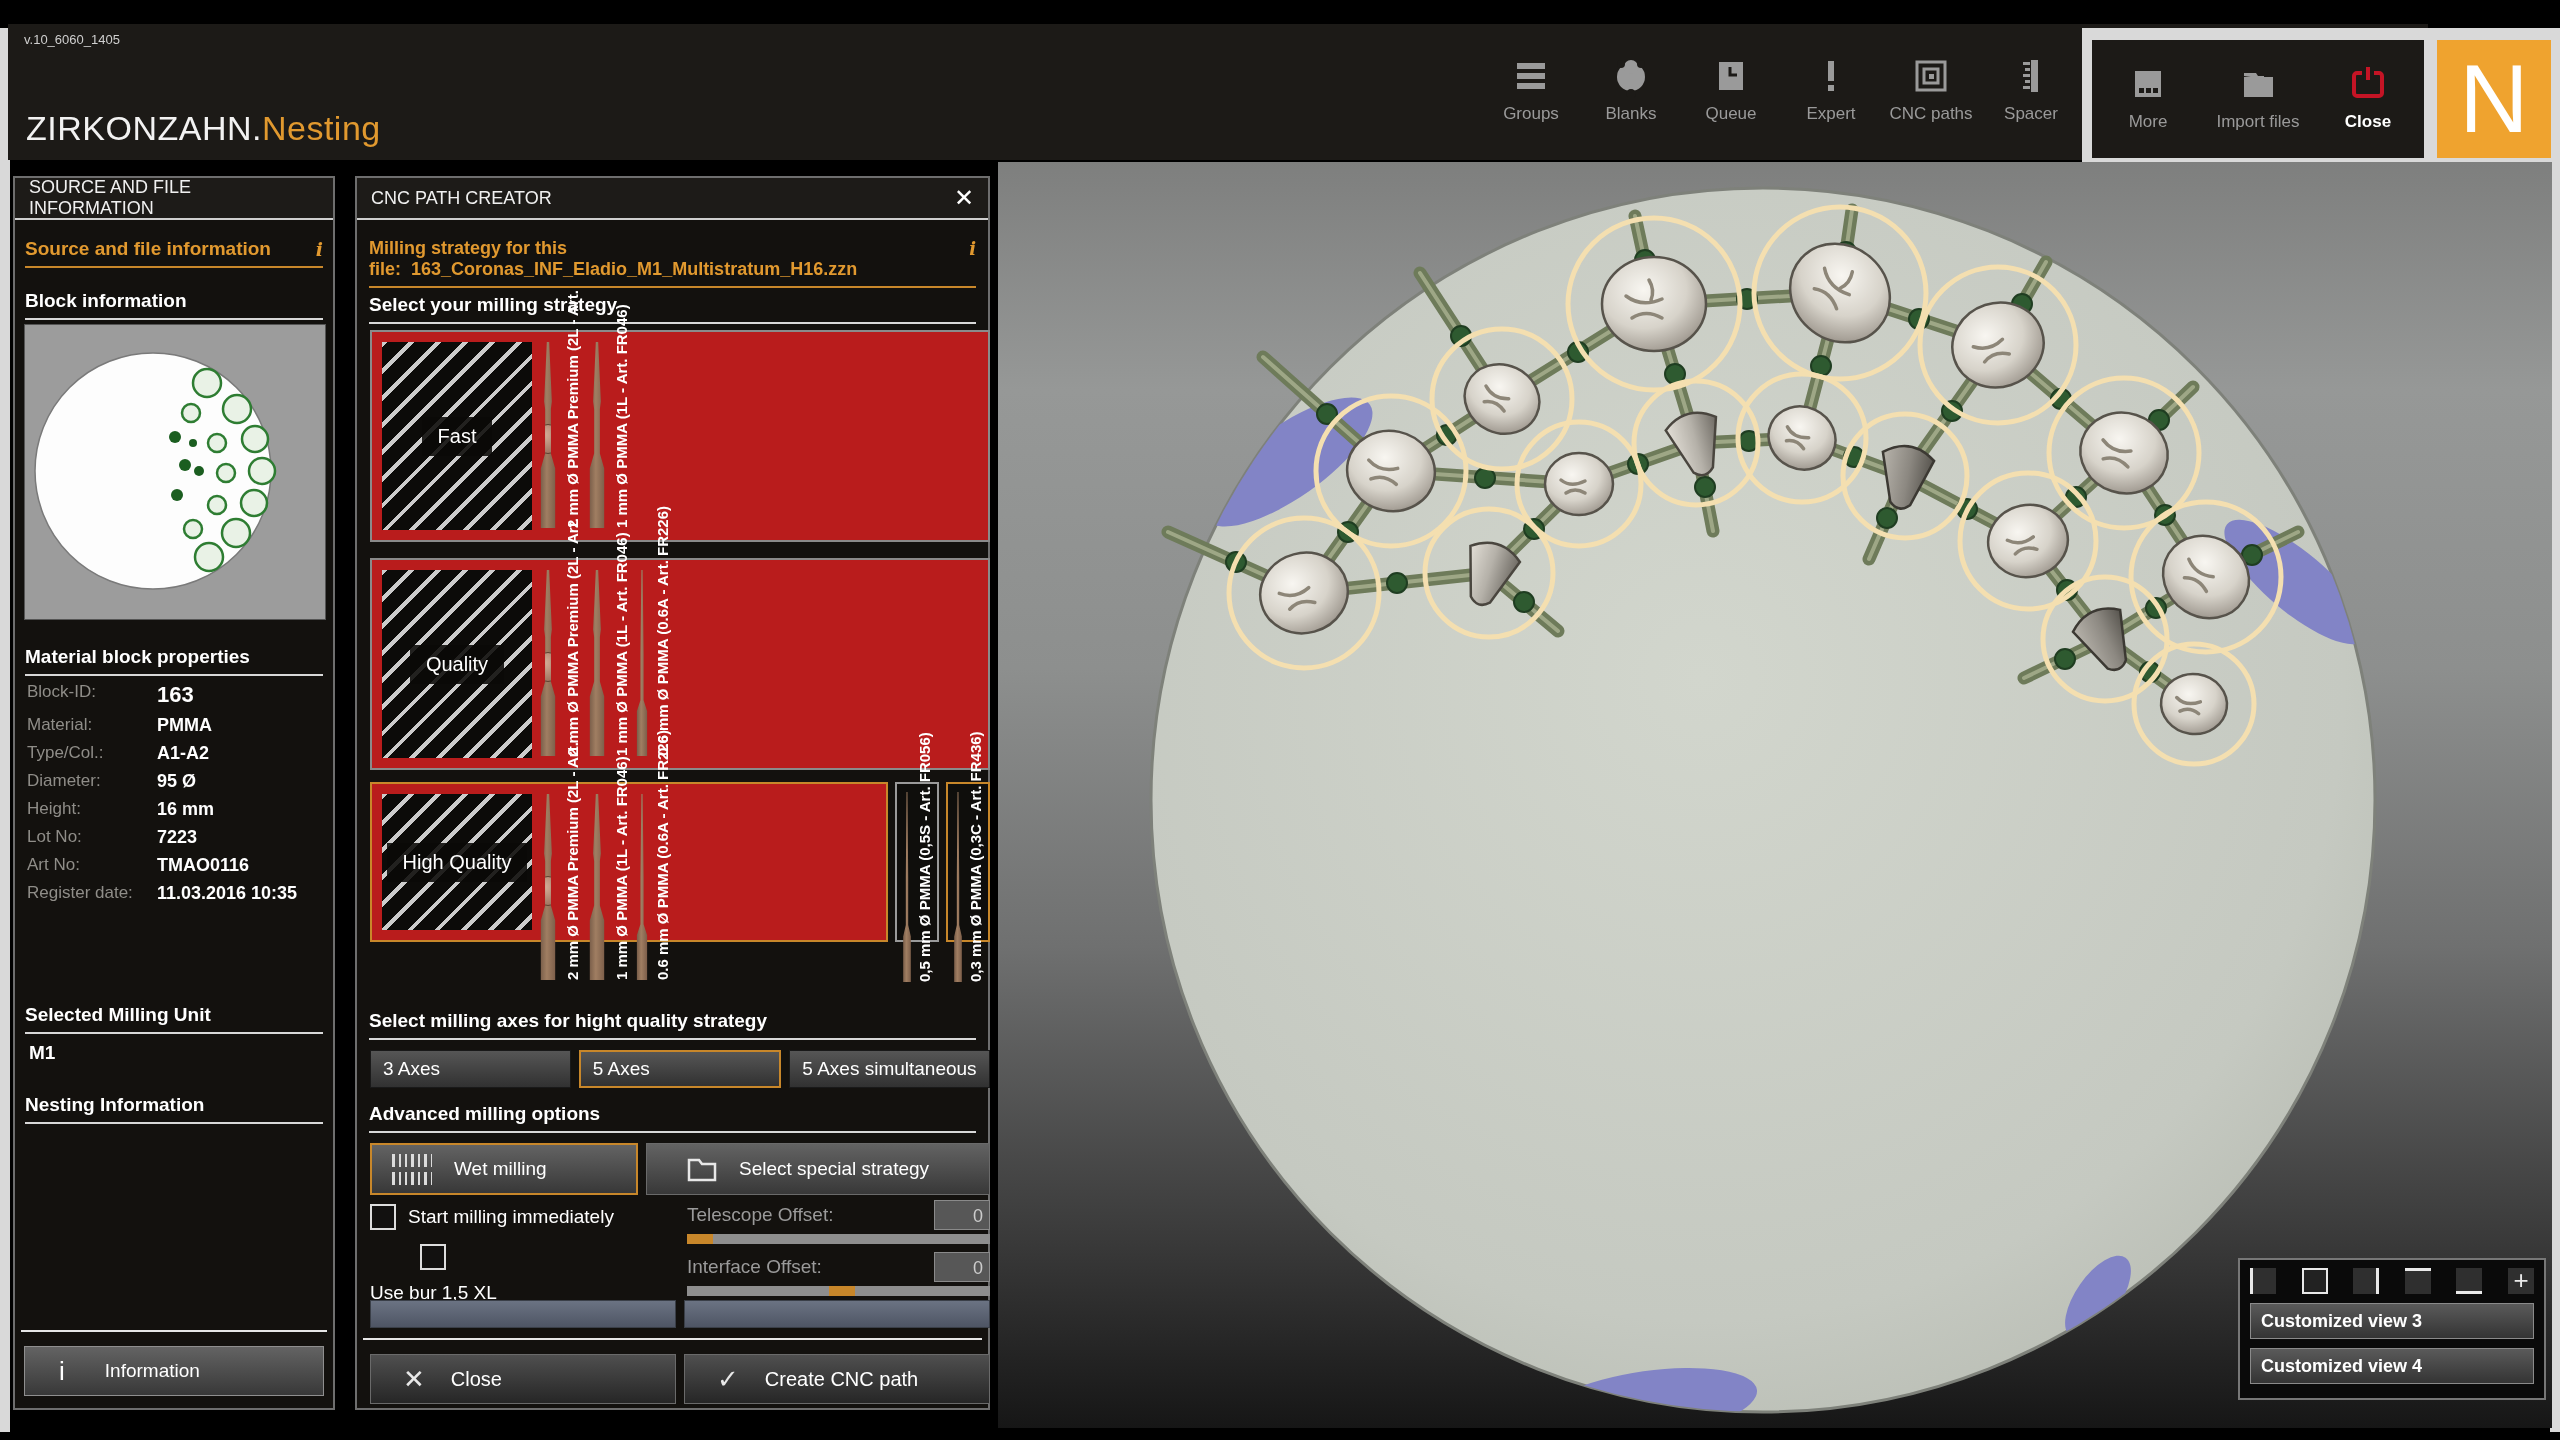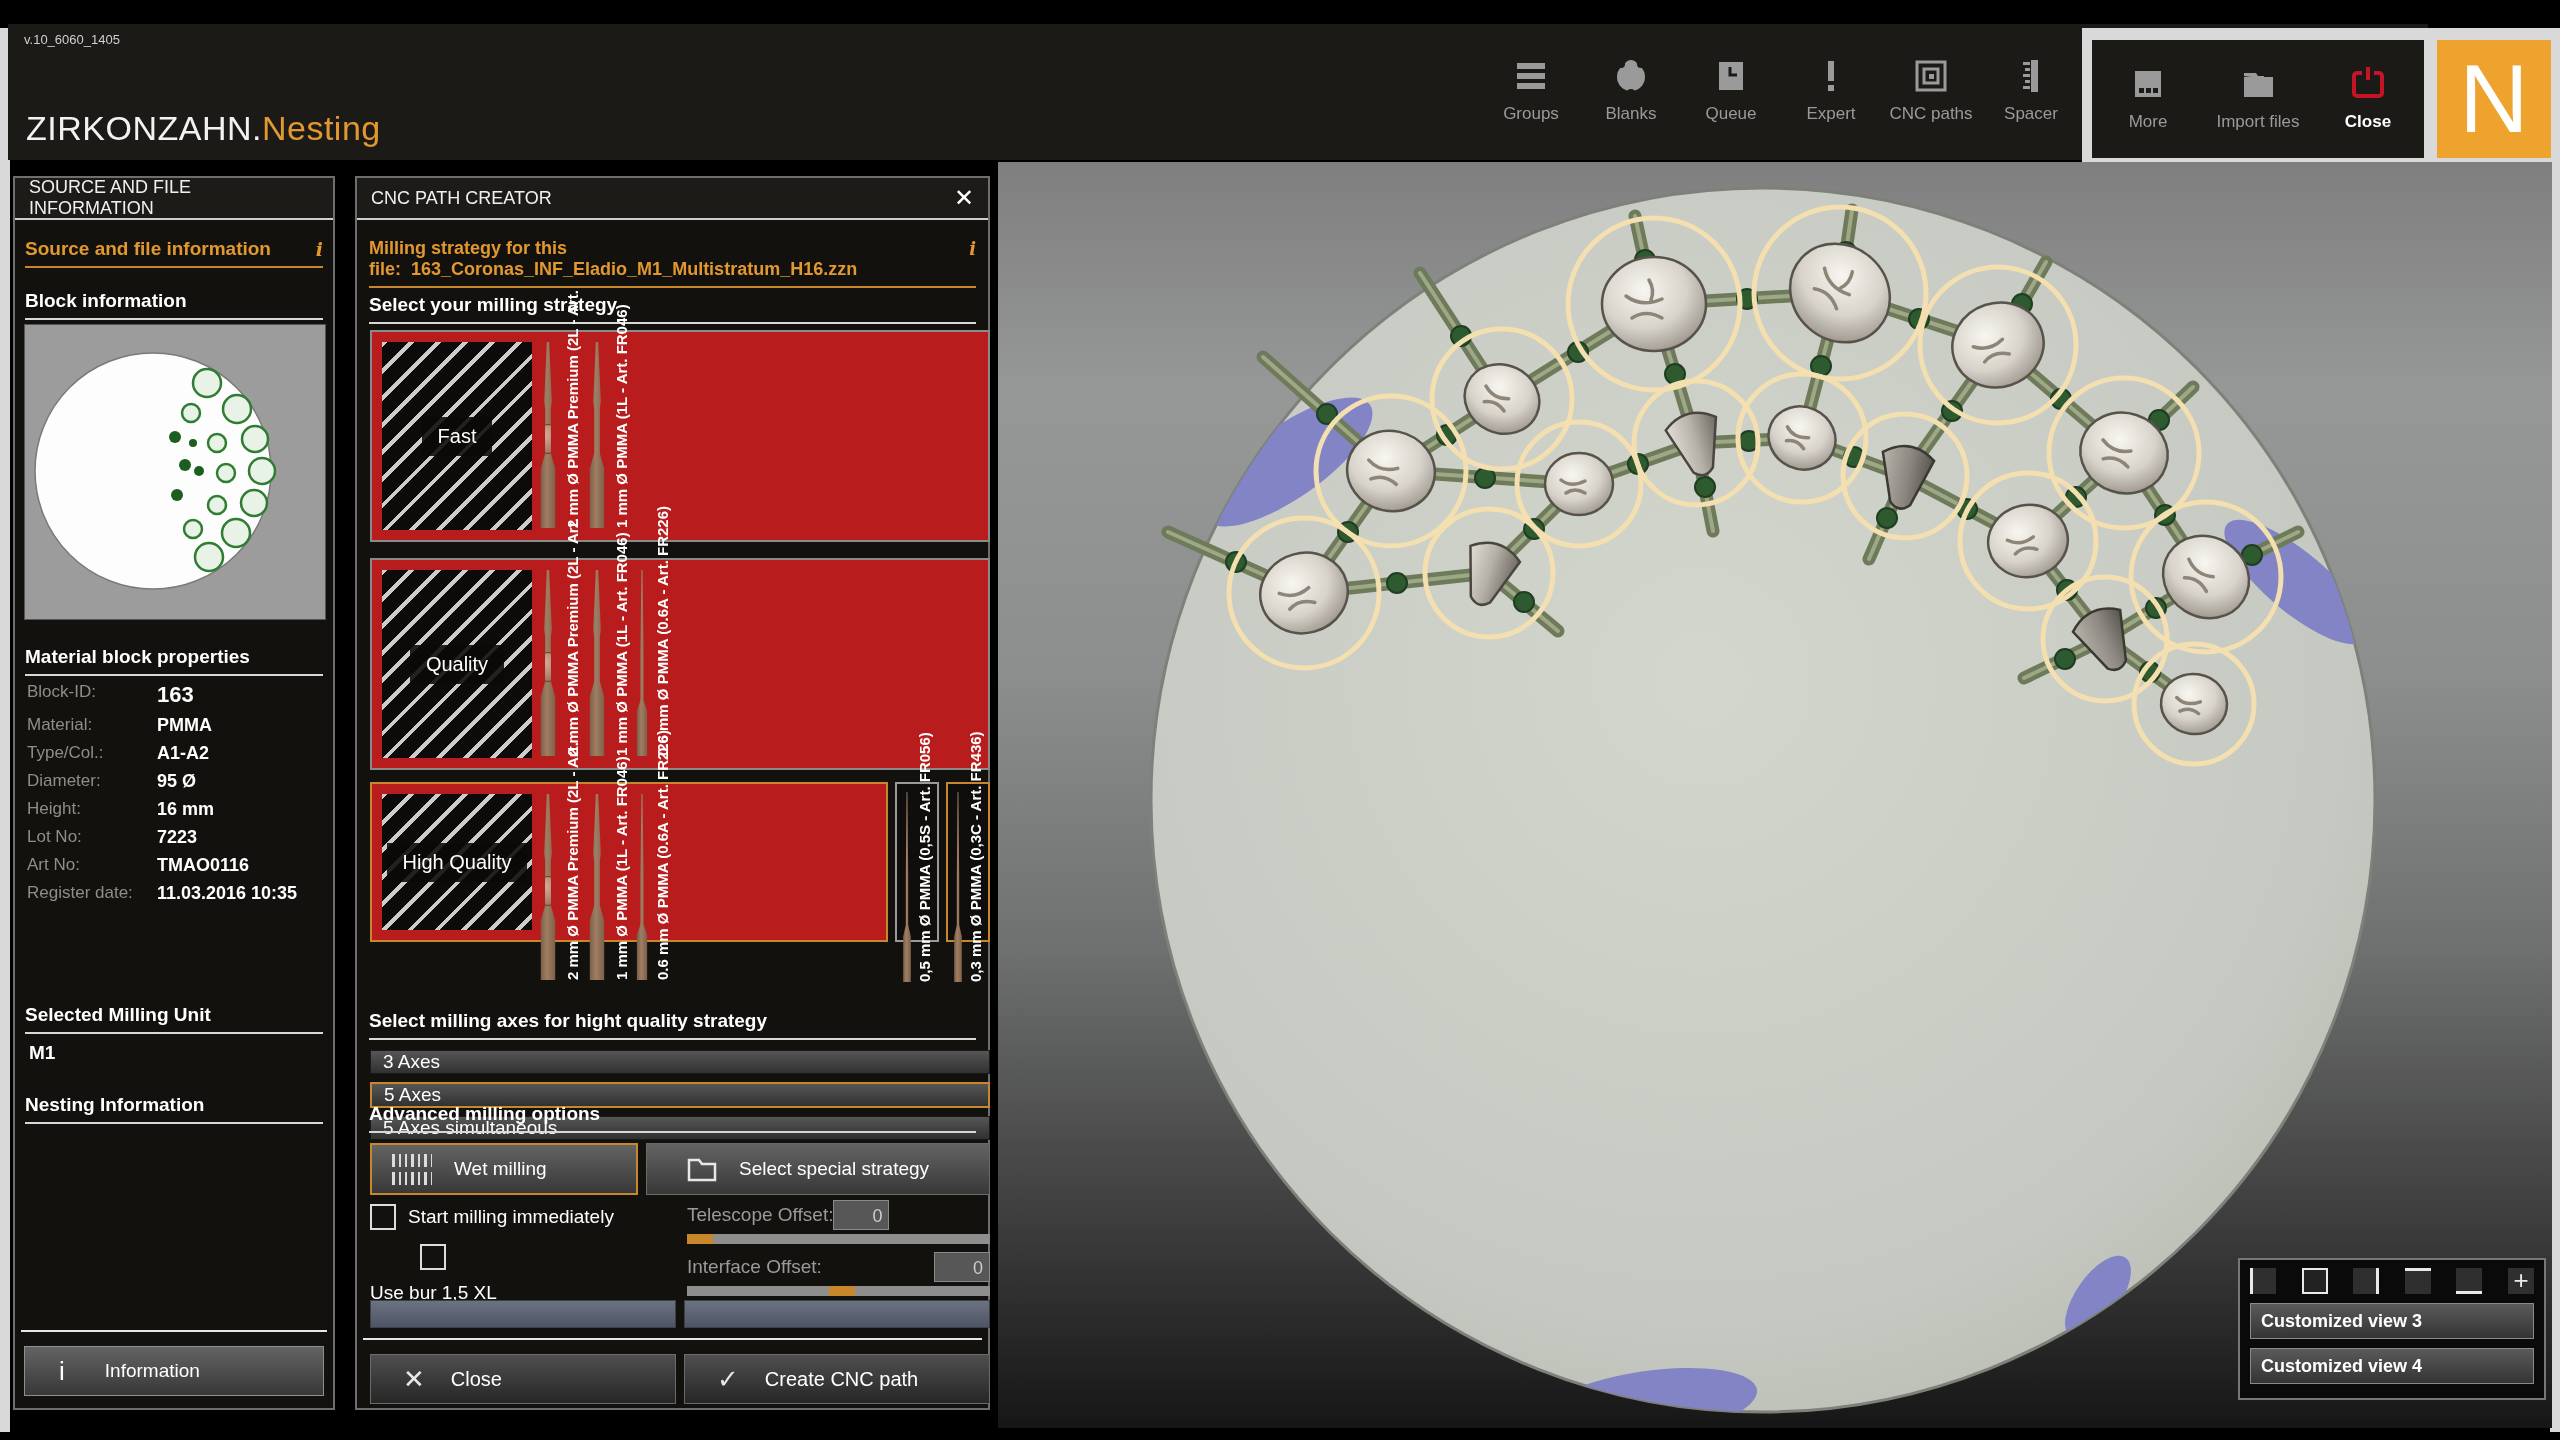--- a/index.html
+++ b/index.html
@@ -358,21 +358,21 @@
           <div class="bur thin" style="width:12px;"></div>
           <div class="burlabel">0,5 mm Ø PMMA (0,5S - Art. FR056)</div>
         </div>
       <div class="minibox sel">
           <div class="bur thin" style="width:12px;"></div>
           <div class="burlabel">0,3 mm Ø PMMA (0,3C - Art. FR436)</div>
         </div>
     </div>
 
     <div class="abs sec" style="left:12px;right:12px;top:832px;">Select milling axes for hight quality strategy</div>
-    <div class="abs" style="left:13px;width:620px;top:872px;display:flex;gap:8px;flex-direction:column;">
+    <div class="abs" style="left:13px;width:620px;top:872px;display:flex;gap:8px;">
       <div class="axbtn">3 Axes</div>
       <div class="axbtn sel">5 Axes</div>
       <div class="axbtn">5 Axes simultaneous</div>
     </div>
 
     <div class="abs sec" style="left:12px;right:12px;top:925px;">Advanced milling options</div>
     <div class="abs" style="left:13px;width:620px;top:957px;display:flex;gap:8px;margin-top:8px;">
       <div class="btn" style="width:268px;height:52px;border:2px solid #c8872a;gap:22px;padding-left:20px;">
         <div class="wetic">
             <span></span>
@@ -391,21 +391,21 @@
     <div class="abs cbrow" style="left:13px;top:1026px;">
       <div class="cb"></div>
       <span>Start milling immediately</span>
     </div>
     <div class="abs cbrow" style="left:13px;top:1066px;flex-direction:column;">
       <div class="cb"></div>
       <span>Use bur 1,5 XL</span>
     </div>
 
     <div class="abs" style="left:330px;width:303px;top:1022px;">
-      <div style="display:flex;align-items:center;">
+      <div style="display:flex;justify-content:space-between;align-items:center;">
         <span class="offlabel">Telescope Offset:</span>
         <div class="numbox">0</div>
       </div>
       <div class="track" style="margin-top:4px;">
           <div class="segm" style="left:0;"></div>
         </div>
     </div>
     <div class="abs" style="left:330px;width:303px;top:1074px;">
       <div style="display:flex;justify-content:space-between;align-items:center;">
         <span class="offlabel">Interface Offset:</span>

